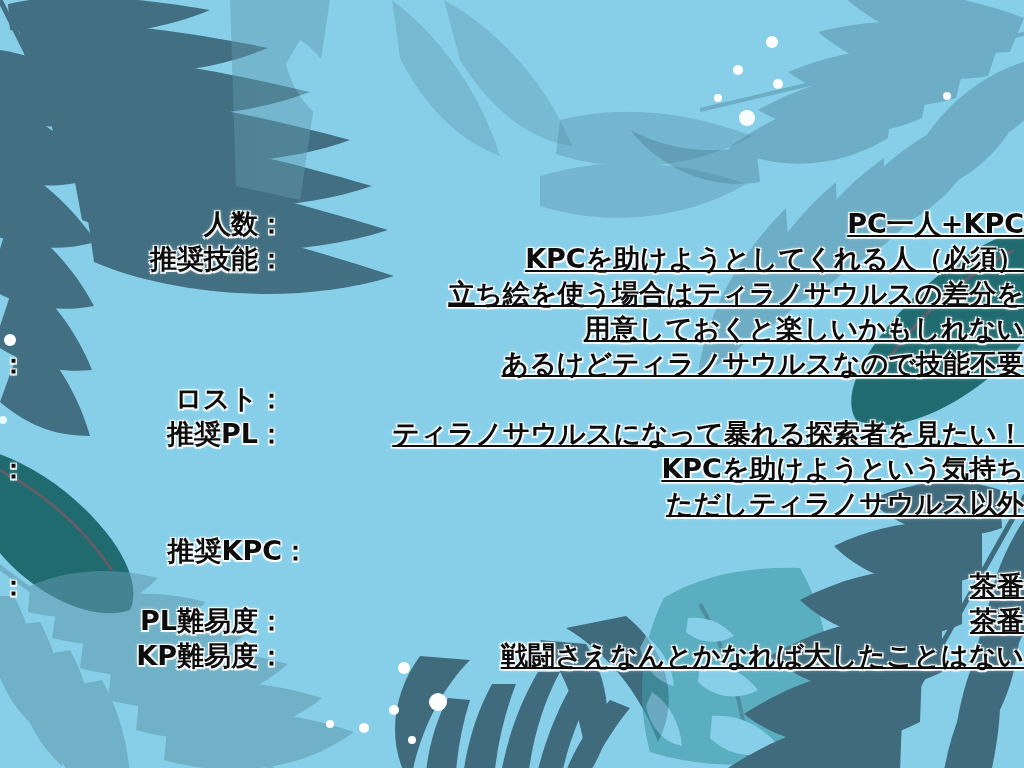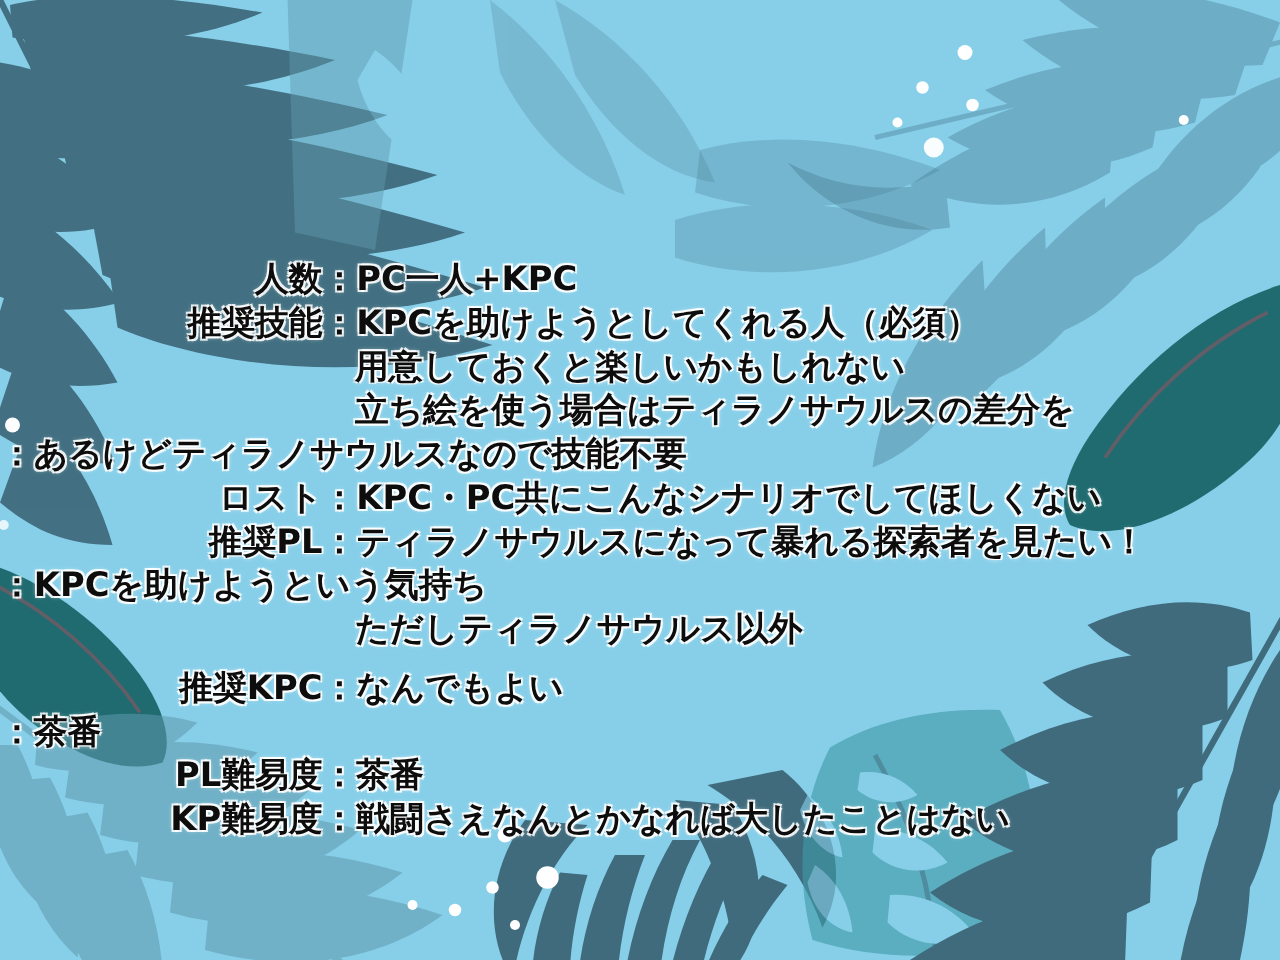--- a/index.html
+++ b/index.html
@@ -58,20 +58,21 @@
     align-items: baseline;
     height: 35px;
     font-size: 27px;
     font-weight: 700;
     line-height: 35px;
     color: #0d0d0d;
     white-space: nowrap;
   }
   .line.gap-before {
     margin-top: 12px;
+    padding-left: 24px;
   }
   .label {
     width: 258px;
     text-align: right;
     padding-right: 0px;
     flex: 0 0 258px;
     text-shadow:
       -1.5px -1.5px 0 rgba(255,255,255,0.85),
        1.5px -1.5px 0 rgba(255,255,255,0.85),
       -1.5px  1.5px 0 rgba(255,255,255,0.85),
@@ -83,27 +84,28 @@
     text-align: center;
     text-shadow:
       -1.5px -1.5px 0 rgba(255,255,255,0.85),
        1.5px -1.5px 0 rgba(255,255,255,0.85),
       -1.5px  1.5px 0 rgba(255,255,255,0.85),
        1.5px  1.5px 0 rgba(255,255,255,0.85),
        0 0 4px rgba(255,255,255,0.9);
   }
   .value {
     flex: 1 1 auto;
-    text-align: left;
+    text-align: right;
     text-shadow:
       -1.5px -1.5px 0 rgba(255,255,255,0.85),
        1.5px -1.5px 0 rgba(255,255,255,0.85),
       -1.5px  1.5px 0 rgba(255,255,255,0.85),
        1.5px  1.5px 0 rgba(255,255,255,0.85),
        0 0 4px rgba(255,255,255,0.9);
+    text-decoration: underline;
   }
   .line.cont .label,
   .line.cont .colon {
     text-shadow: none;
   }
 </style>
 </head>
 <body>
 
 <div id="slide">
@@ -248,54 +250,52 @@
           <span class="value">PC一人+KPC</span>
         </div>
         <div class="line">
           <span class="label">推奨技能</span>
           <span class="colon">：</span>
           <span class="value">KPCを助けようとしてくれる人（必須）</span>
         </div>
         <div class="line cont">
           <span class="label"></span>
           <span class="colon"></span>
-          <span class="value">用意しておくと楽しいかもしれない</span>
+          <span class="value">立ち絵を使う場合はティラノサウルスの差分を</span>
         </div>
         <div class="line cont">
           <span class="label"></span>
           <span class="colon"></span>
-          <span class="value">立ち絵を使う場合はティラノサウルスの差分を</span>
+          <span class="value">用意しておくと楽しいかもしれない</span>
         </div>
         <div class="line">
           <span class="colon">：</span>
           <span class="value">あるけどティラノサウルスなので技能不要</span>
         </div>
         <div class="line">
           <span class="label">ロスト</span>
           <span class="colon">：</span>
-          <span class="value">KPC・PC共にこんなシナリオでしてほしくない</span>
         </div>
         <div class="line">
           <span class="label">推奨PL</span>
           <span class="colon">：</span>
           <span class="value">ティラノサウルスになって暴れる探索者を見たい！</span>
         </div>
         <div class="line">
           <span class="colon">：</span>
           <span class="value">KPCを助けようという気持ち</span>
         </div>
         <div class="line cont">
           <span class="label"></span>
           <span class="colon"></span>
           <span class="value">ただしティラノサウルス以外</span>
         </div>
         <div class="line gap-before">
           <span class="label">推奨KPC</span>
           <span class="colon">：</span>
-          <span class="value">なんでもよい</span>
         </div>
         <div class="line">
           <span class="colon">：</span>
           <span class="value">茶番</span>
         </div>
         <div class="line">
           <span class="label">PL難易度</span>
           <span class="colon">：</span>
           <span class="value">茶番</span>
         </div>

